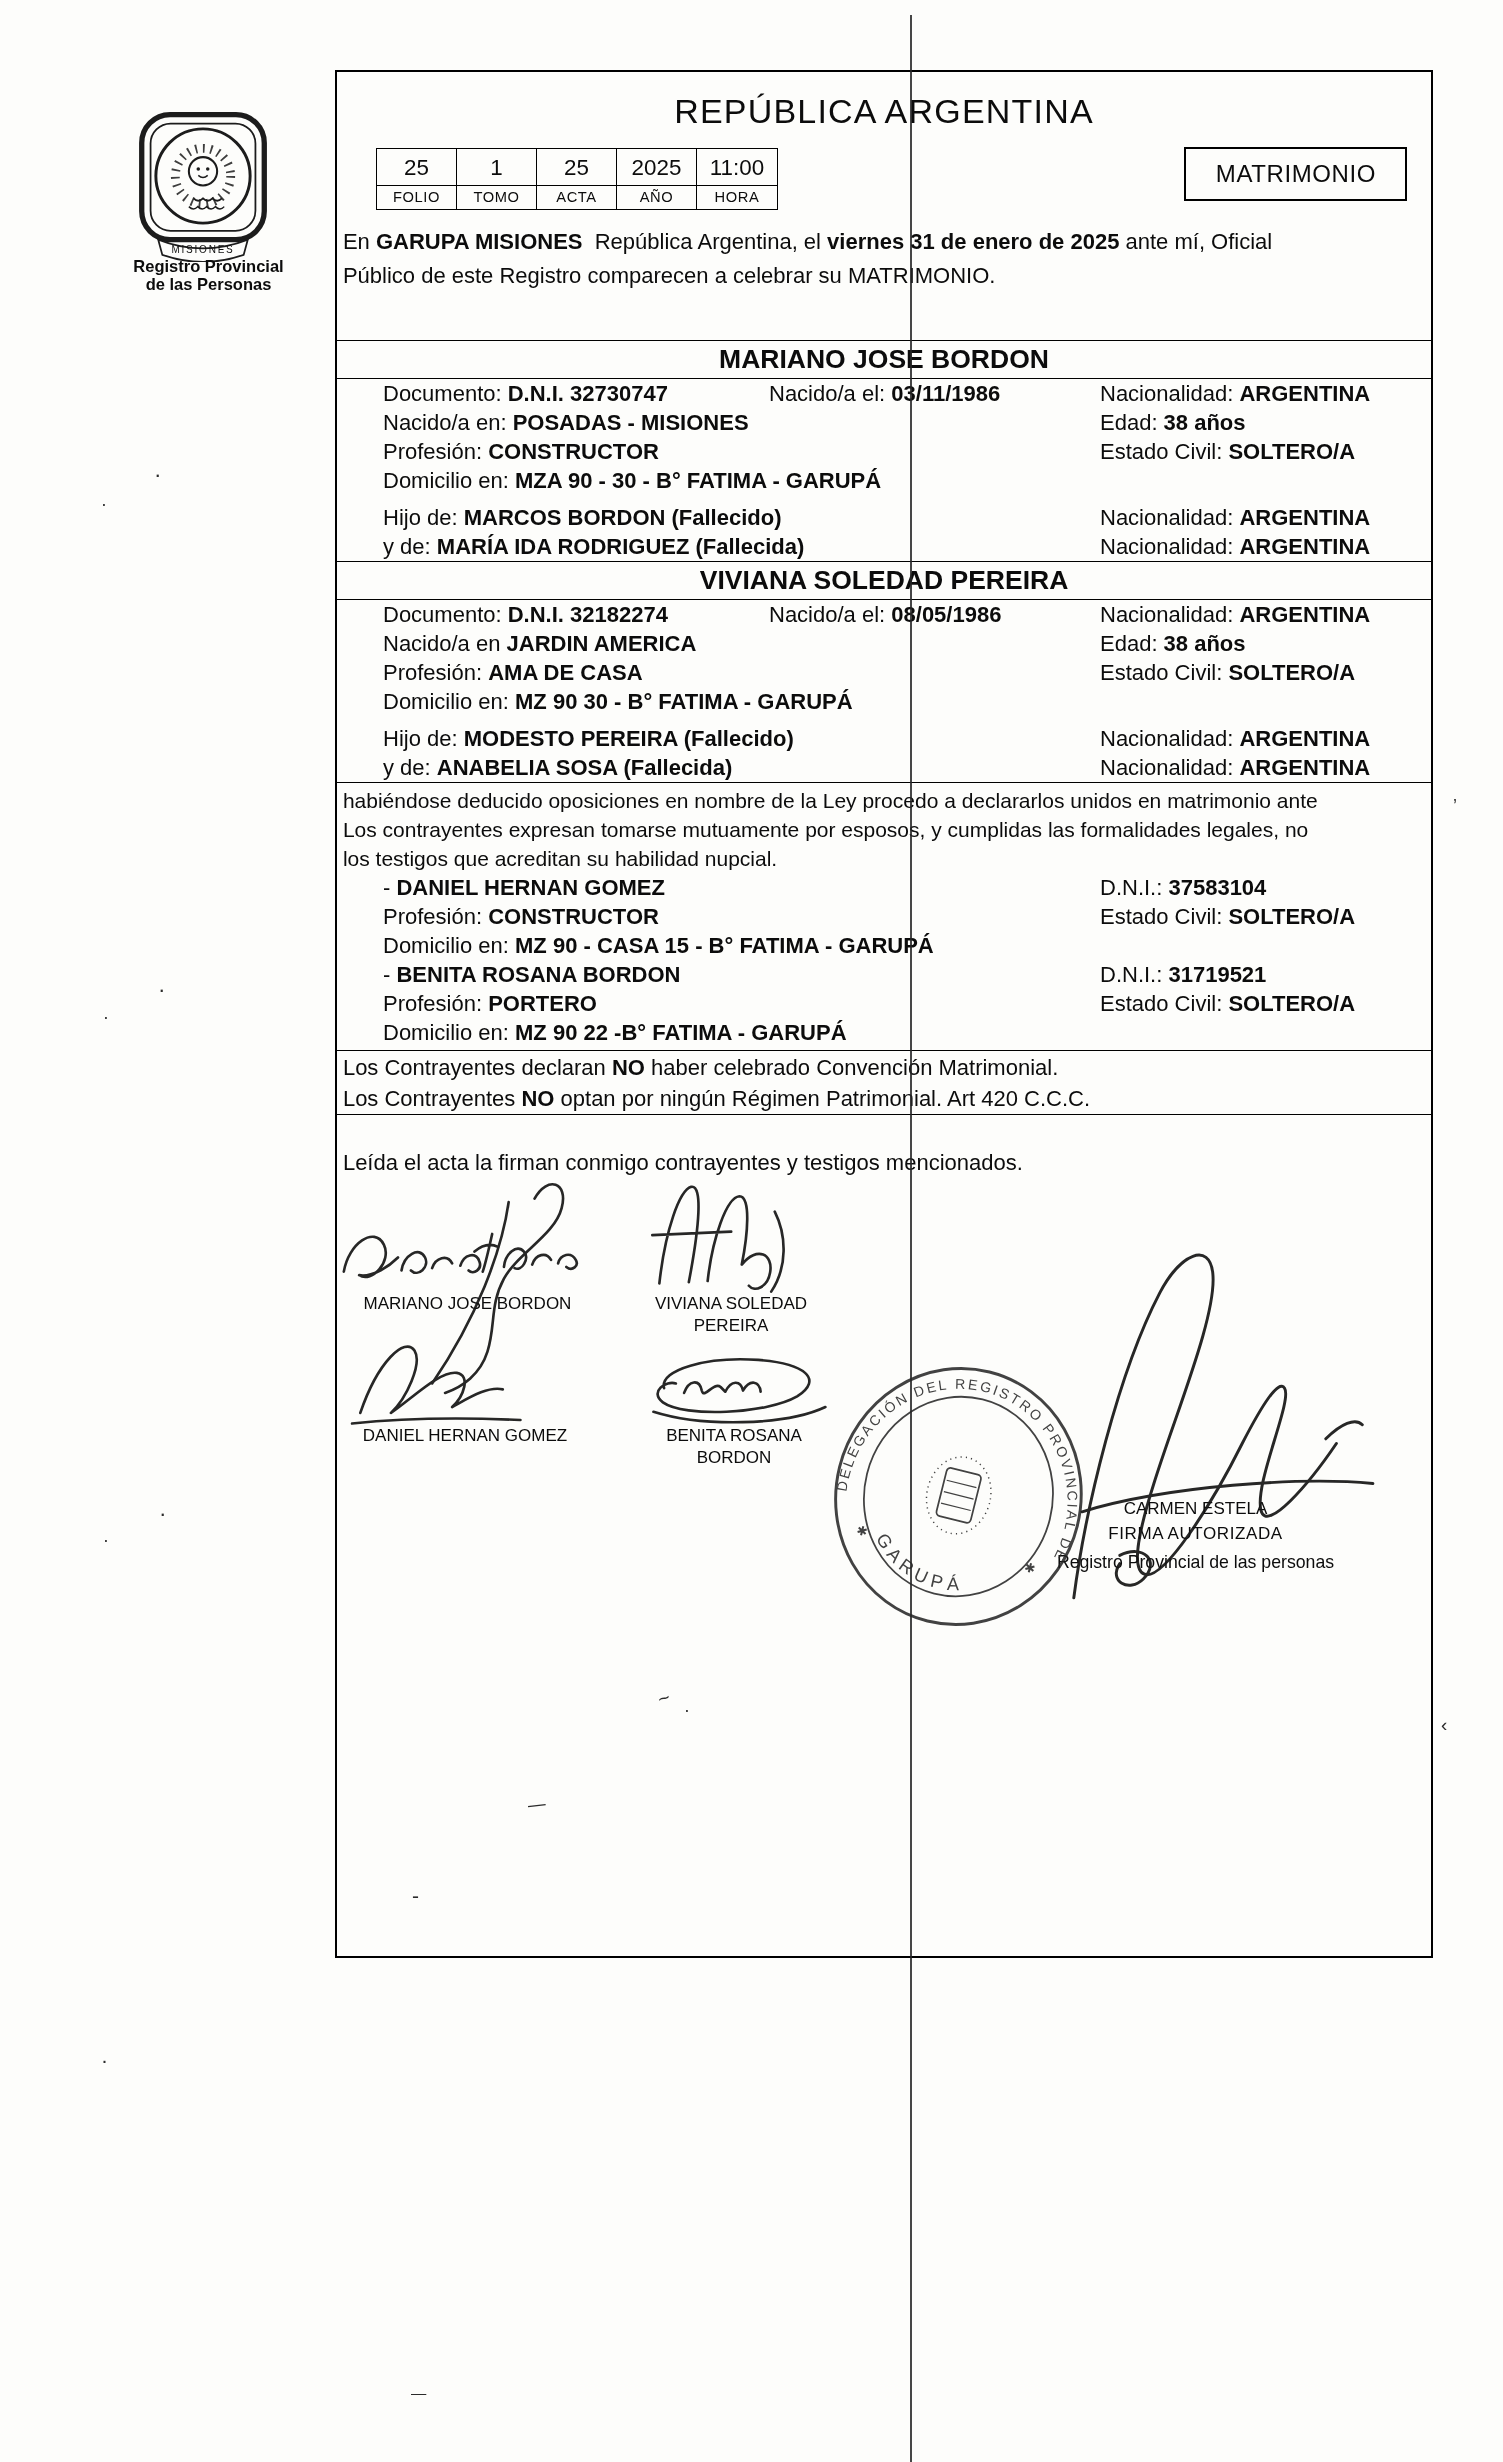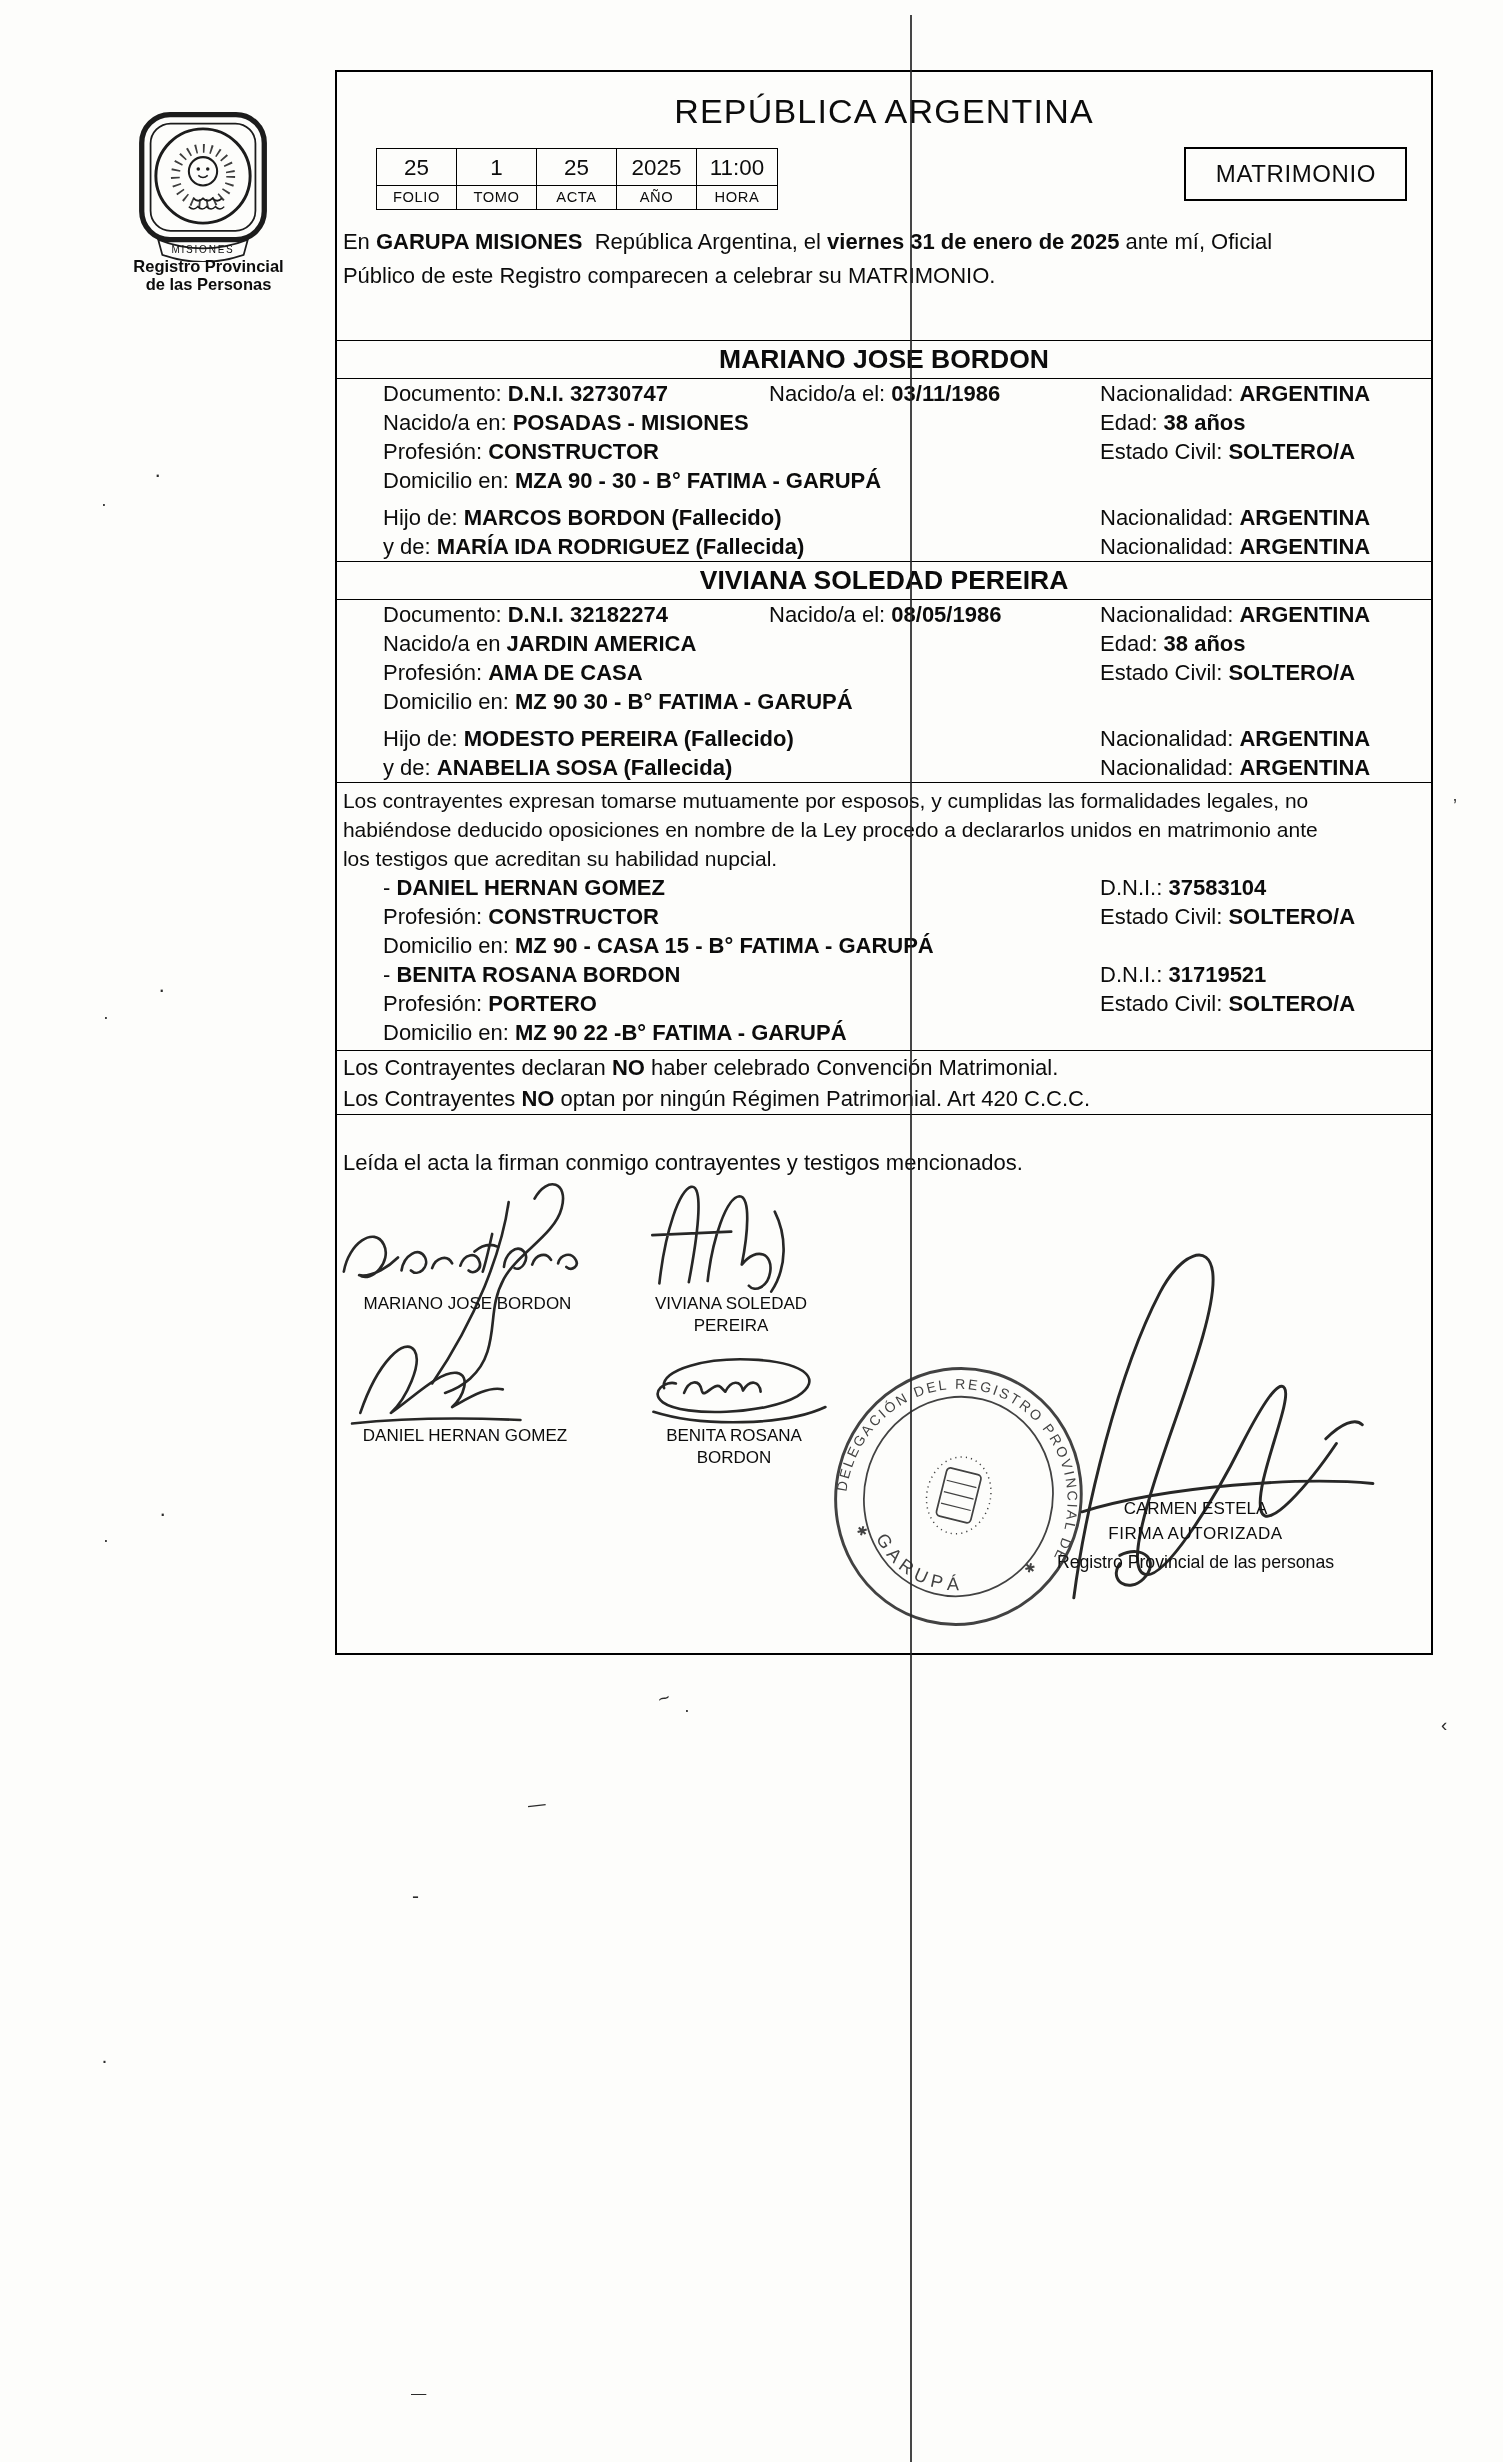--- a/index.html
+++ b/index.html
@@ -15,21 +15,21 @@
 
   
   .fold { position:absolute; left:910px; top:15.3px; width:1.8px; height:2447px;
           background:#262626; opacity:.85; z-index:40; }
 
   
   .seal-caption { position:absolute; left:126px; top:257px; width:165px;
     text-align:center; font-size:16.5px; line-height:18px; font-weight:700; z-index:5; }
 
   
-  .doc-box { position:absolute; left:335px; top:70px; width:1098px; height:1585px;
+  .doc-box { position:absolute; left:335px; top:70px; width:1098px; height:1888px;
     border:2.4px solid #000; background:transparent; z-index:10; }
   .doc-title { margin-top:20px; text-align:center; font-size:34px; line-height:38px;
     letter-spacing:1.2px; font-weight:400; }
 
   .header-meta { position:relative; height:66px; margin-top:17.7px; }
   .meta-table { position:absolute; left:39px; top:0; display:flex; border:1.8px solid #000; background:transparent; }
   .meta-col { width:80px; border-right:1.8px solid #000; }
   .meta-col:last-child { border-right:none; }
   .meta-val { height:37px; line-height:37px; text-align:center; font-size:22.4px; border-bottom:1.8px solid #000; }
   .meta-lab { height:23px; line-height:23px; text-align:center; font-size:14.7px; letter-spacing:0.6px; }
@@ -193,22 +193,22 @@
         <div class="row">
           <span class="cell c0"><span class="r">y de: </span><span class="b">ANABELIA SOSA (Fallecida)</span></span>
           <span class="cell c2"><span class="r">Nacionalidad: </span><span class="b">ARGENTINA</span></span>
         </div>
       </div>
     </section>
 
     <div class="rule"></div>
 
     <div class="para pad">
+      <div class="line"><span class="r">habiéndose deducido oposiciones en nombre de la Ley procedo a declararlos unidos en matrimonio ante</span></div>
       <div class="line"><span class="r">Los contrayentes expresan tomarse mutuamente por esposos, y cumplidas las formalidades legales, no</span></div>
-      <div class="line"><span class="r">habiéndose deducido oposiciones en nombre de la Ley procedo a declararlos unidos en matrimonio ante</span></div>
       <div class="line"><span class="r">los testigos que acreditan su habilidad nupcial.</span></div>
     </div>
 
     <div class="rows pad">
       <div class="row">
         <span class="cell c0"><span class="r">- </span><span class="b">DANIEL HERNAN GOMEZ</span></span>
         <span class="cell c2"><span class="r">D.N.I.: </span><span class="b">37583104</span></span>
       </div>
       <div class="row">
         <span class="cell c0"><span class="r">Profesión: </span><span class="b">CONSTRUCTOR</span></span>

